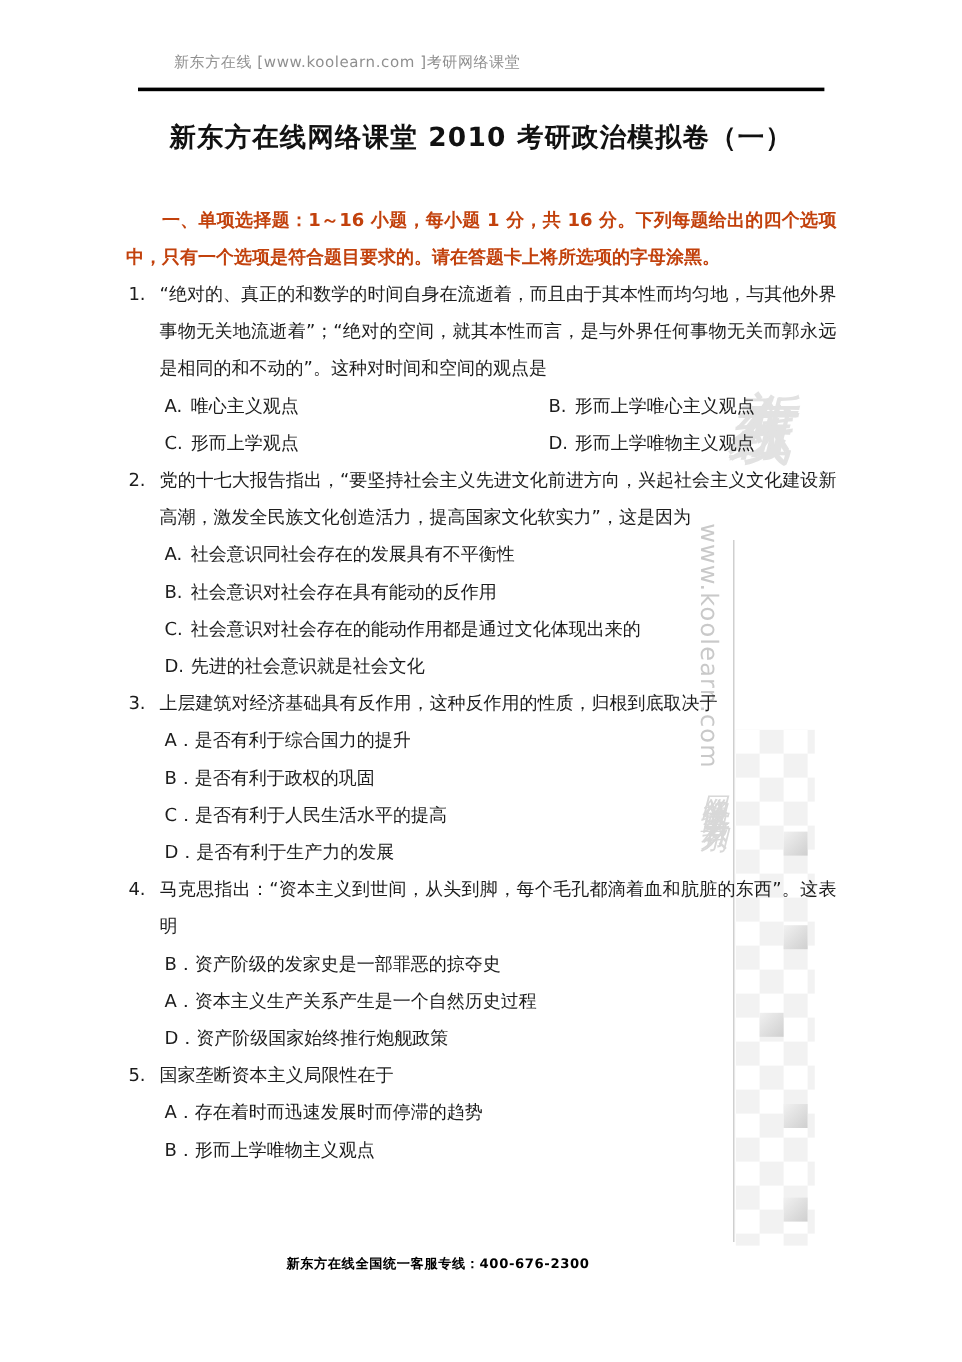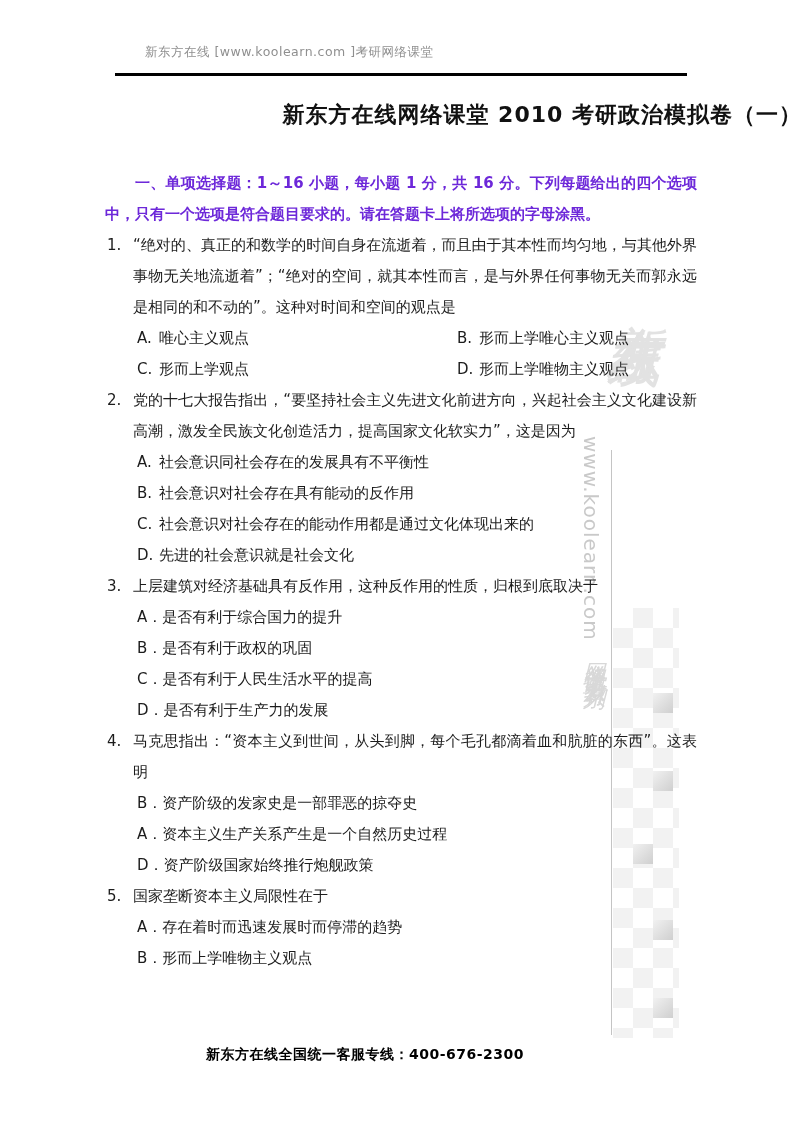--- a/index.html
+++ b/index.html
@@ -9,40 +9,40 @@
     color:#1c1c1c;
   }
   
   .doc-header-text{
     position:absolute;left:145px;top:44px;font-size:12.5px;color:#8f8f8f;
     letter-spacing:.5px;white-space:nowrap;
   }
   .doc-rule{position:absolute;left:115px;top:73px;width:572px;height:3px;background:#000;}
   
   .doc-title{
-    position:absolute;left:0;top:100px;width:802px;text-align:right;
+    position:absolute;left:0;top:100px;width:802px;text-align:center;
     font-size:22px;font-weight:bold;letter-spacing:1px;color:#111;
   }
   
   .content{
     position:absolute;left:105px;top:168px;width:592px;
     font-size:15px;line-height:31px;z-index:2;
   }
-  .intro{margin:0;font-weight:bold;text-indent:2em;text-align:justify;color:#6d28d9;}
+  .intro{margin:0;font-weight:bold;text-indent:2em;text-align:justify;color:#c2410c;}
   .question{margin:0;}
   .qstem{position:relative;margin:0;padding-left:28px;text-align:justify;}
   .qnum{position:absolute;left:2px;top:0;}
   .opts{margin:0;padding-left:32px;list-style:none;}
   .opts.two-col{display:grid;grid-template-columns:320px auto;}
   .opt{white-space:nowrap;}
   .opt-label{display:inline-block;min-width:22px;}
   
   .doc-footer{
     position:absolute;left:105px;top:1046px;width:520px;text-align:center;
-    font-weight:bold;font-size:14px;color:#000;letter-spacing:.5px;z-index:2;
+    font-weight:bold;font-size:11px;color:#000;letter-spacing:.5px;z-index:2;
   }
   
   .wm{position:absolute;z-index:1;pointer-events:none;user-select:none;}
   .wm-brand{
     left:606px;top:280px;writing-mode:vertical-rl;
     font-family:"DejaVu Serif","Liberation Serif",serif;font-style:italic;
     font-size:54px;line-height:1;letter-spacing:3px;color:#e2e2e2;
   }
   .wm-url{
     left:579px;top:436px;writing-mode:vertical-lr;

